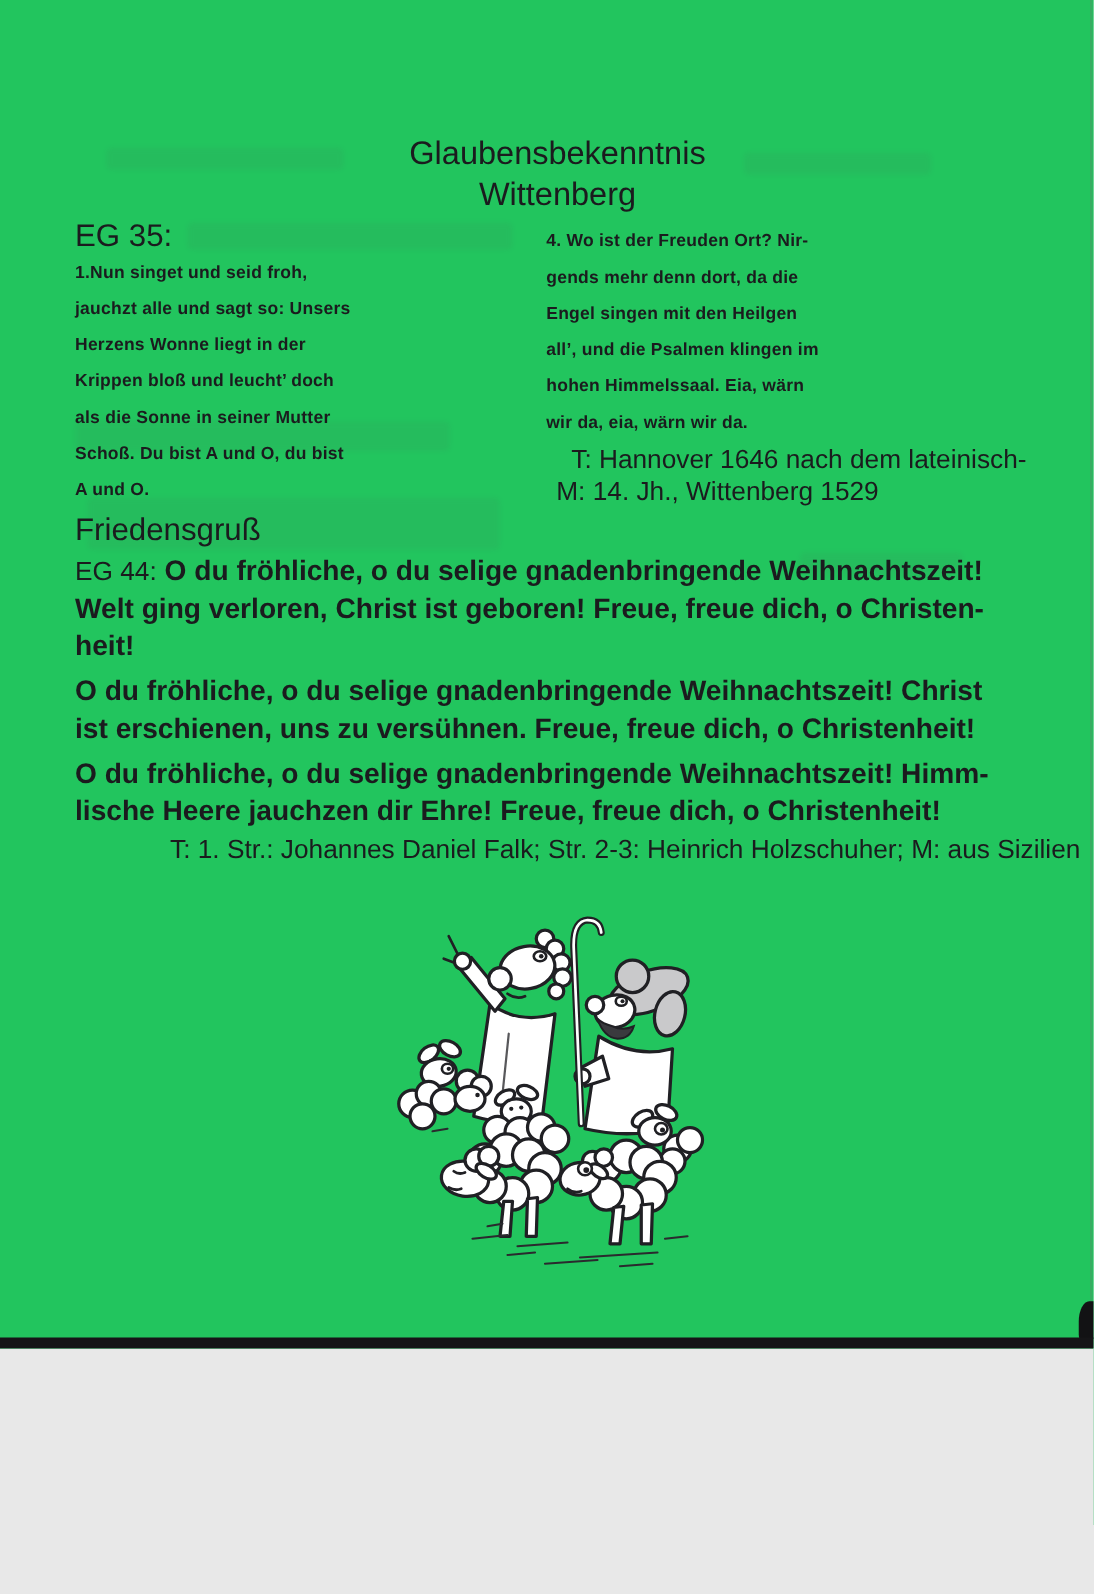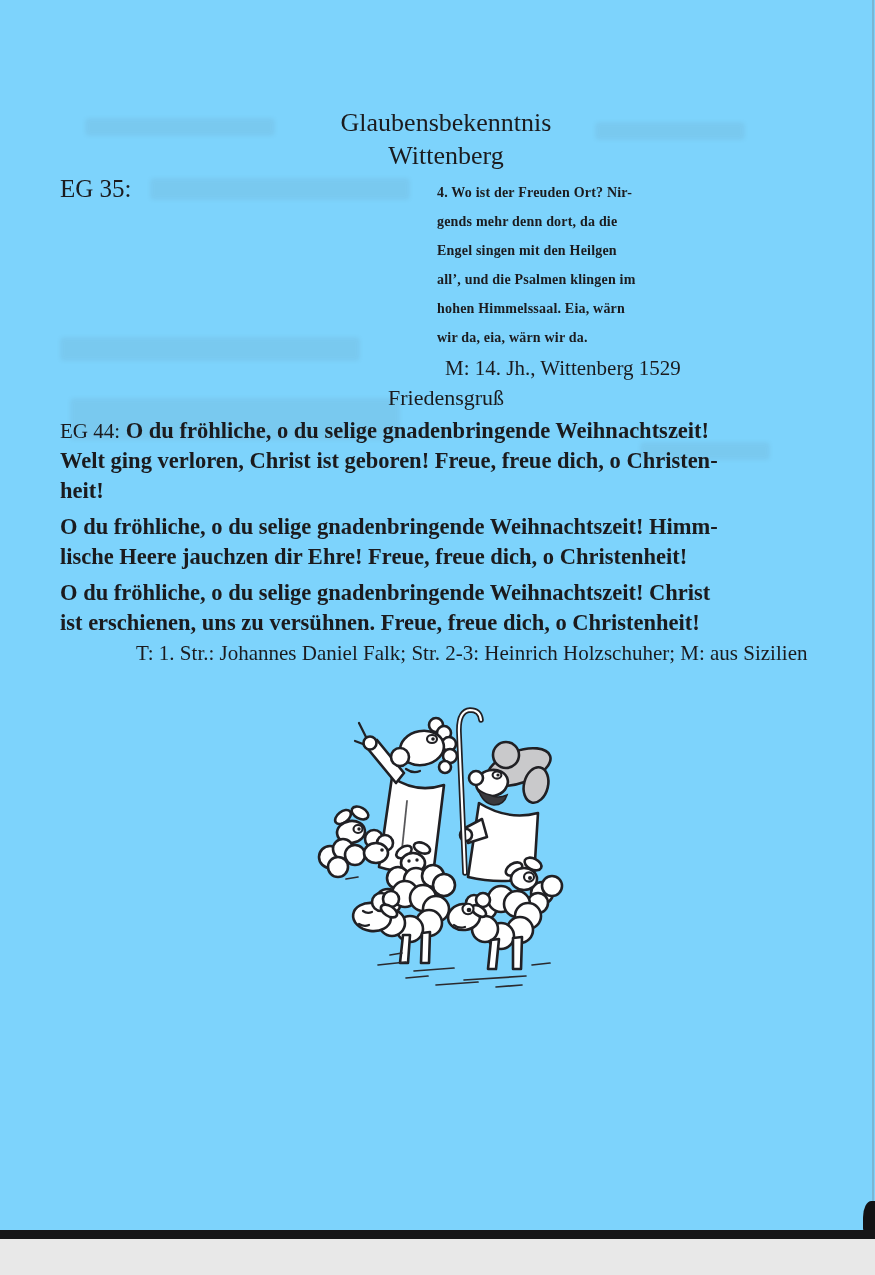--- a/index.html
+++ b/index.html
@@ -1,23 +1,23 @@
 <!DOCTYPE html>
 <html><head>
 <meta charset="utf-8">
 <style>
   html,body{margin:0;padding:0;background:#e8e8e8;}
   .page{
-    position:relative;width:875px;height:1239px;margin:0 auto;
-    background:#7dd3fc;color:#1b1b1e;overflow:hidden;
-    font-family:Liberation Serif, serif;
+    position:relative;width:875px;height:1079px;margin:0 auto;
+    background:#22c55e;color:#1b1b1e;overflow:hidden;
+    font-family:Liberation Sans, sans-serif;
   }
   .content{position:absolute;left:60px;right:43px;top:106px;}
   .h-center{text-align:center;font-size:26px;line-height:33px;font-weight:400;margin:0;}
-  .h-peace{text-align:center;font-size:22px;line-height:30px;font-weight:400;margin:2px 0 0 0;}
+  .h-peace{font-size:25px;line-height:30px;font-weight:400;margin:2px 0 0 0;}
   .cols{display:flex;margin-top:3px;}
   .col-l{width:377px;}
   .col-r{flex:1;padding-top:3px;}
   .eg-label{font-size:25px;line-height:28px;font-weight:400;}
   .verse{font-size:14px;font-weight:700;line-height:29px;white-space:pre-line;letter-spacing:.2px;}
   .credits{margin-top:3px;font-size:21px;line-height:26px;}
   .credit-l1{padding-left:20px;white-space:nowrap;}
   .credit-l2{padding-left:71px;white-space:nowrap;}
   .credit-l3{padding-left:8px;white-space:nowrap;}
   .stanza{font-size:22.5px;font-weight:700;line-height:30px;margin:6px 0 0 0;}
@@ -60,44 +60,52 @@
   <div class="smudge" style="left:640px;top:442px;width:130px;height:18px;"></div>
 
   <div class="content">
 
     <div class="h-center">Glaubensbekenntnis</div>
     <div class="h-center">Wittenberg</div>
 
     <div class="cols">
       <div class="col-l">
         <div class="eg-label">EG 35:</div>
+        <div class="verse">1.Nun singet und seid froh,
+jauchzt alle und sagt so: Unsers
+Herzens Wonne liegt in der
+Krippen bloß und leucht’ doch
+als die Sonne in seiner Mutter
+Schoß. Du bist A und O, du bist
+A und O.</div>
       </div>
       <div class="col-r">
         <div class="verse">4. Wo ist der Freuden Ort? Nir-
 gends mehr denn dort, da die
 Engel singen mit den Heilgen
 all’, und die Psalmen klingen im
 hohen Himmelssaal. Eia, wärn
 wir da, eia, wärn wir da.</div>
         <div class="credits">
+          <div class="credit-l1">T: Hannover 1646 nach dem lateinisch-</div>
           <div class="credit-l3">M: 14. Jh., Wittenberg 1529</div>
         </div>
       </div>
     </div>
 
     <div class="h-peace">Friedensgruß</div>
 
     <div>
       <p class="stanza first"><span class="eg-label">EG 44:</span> <span class="stanza-text">O du fröhliche, o du selige gnadenbringende Weihnachtszeit!
 Welt ging verloren, Christ ist geboren! Freue, freue dich, o Christen-
 heit!</span></p>
+      <p class="stanza"><span class="stanza-text">O du fröhliche, o du selige gnadenbringende Weihnachtszeit! Christ
+ist erschienen, uns zu versühnen. Freue, freue dich, o Christenheit!</span></p>
       <p class="stanza"><span class="stanza-text">O du fröhliche, o du selige gnadenbringende Weihnachtszeit! Himm-
 lische Heere jauchzen dir Ehre! Freue, freue dich, o Christenheit!</span></p>
-      <p class="stanza"><span class="stanza-text">O du fröhliche, o du selige gnadenbringende Weihnachtszeit! Christ
-ist erschienen, uns zu versühnen. Freue, freue dich, o Christenheit!</span></p>
       <div class="falk-credit">T: 1. Str.: Johannes Daniel Falk; Str. 2-3: Heinrich Holzschuher; M: aus Sizilien</div>
     </div>
 
     <div class="illu-wrap">
       <svg class="illu-svg" width="300" height="300" viewBox="0 0 300 300" role="img">
 
         <g>
 
           <circle class="w" cx="150" cy="28" r="7"></circle>
           <circle class="w" cx="158" cy="36" r="7"></circle>

